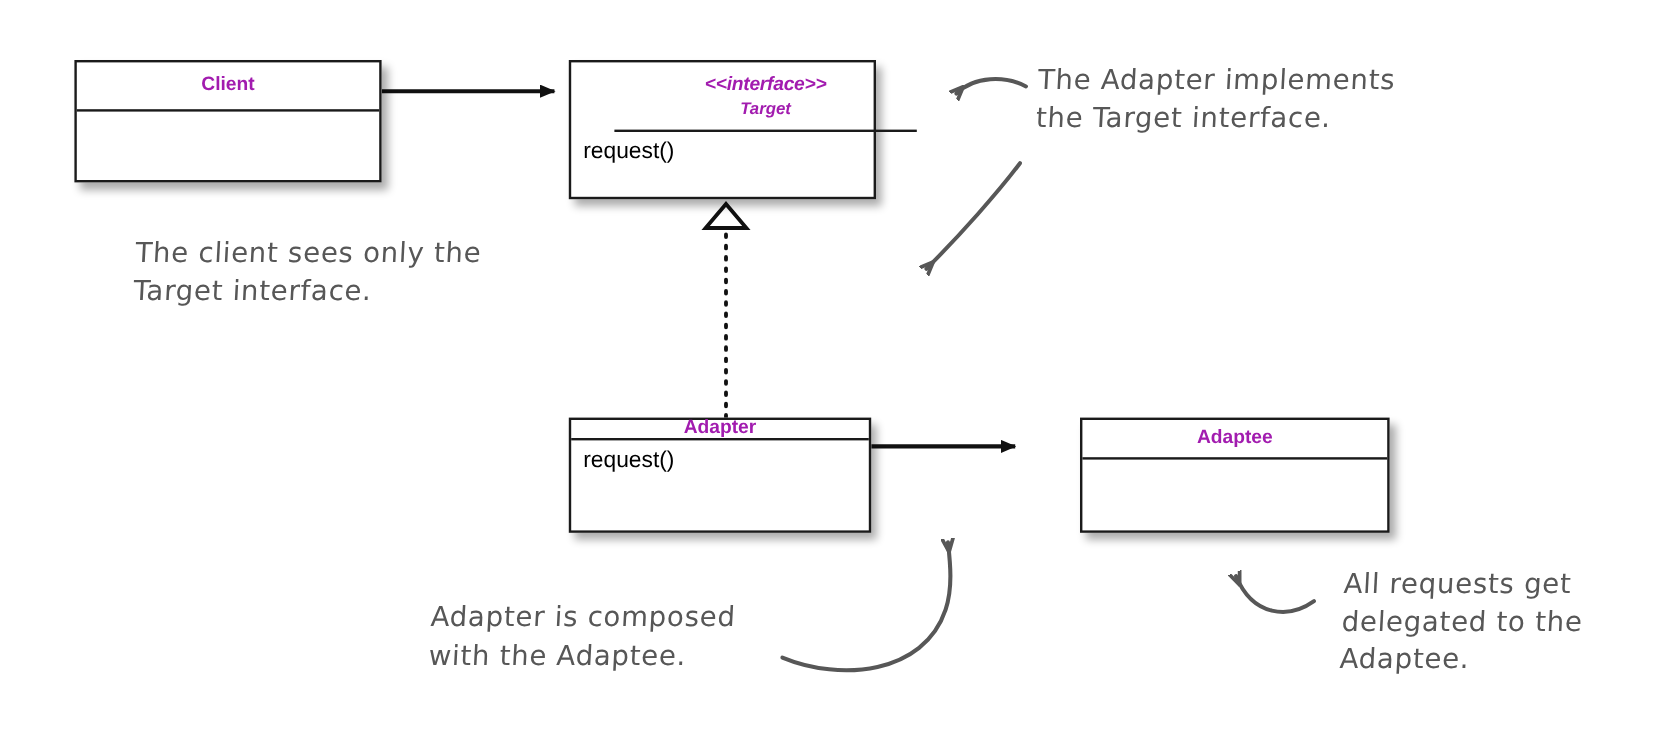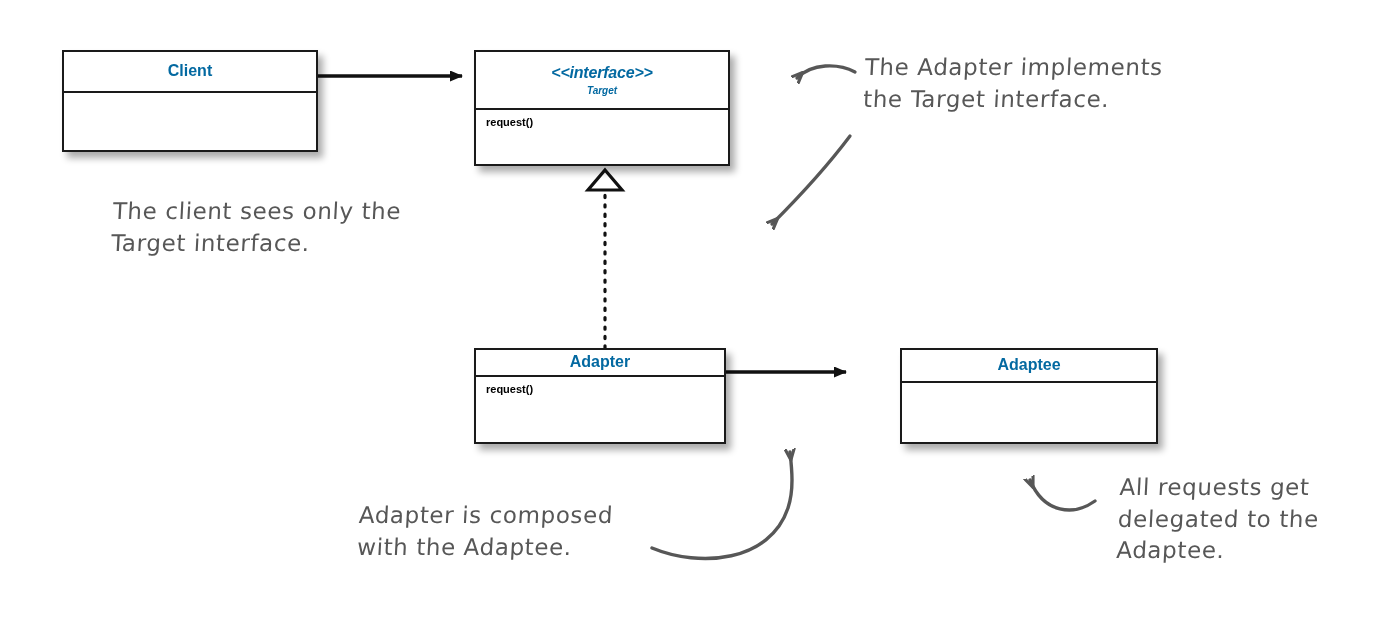--- a/index.html
+++ b/index.html
@@ -27,49 +27,49 @@
     background: #ffffff;
     border: 2px solid #1a1a1a;
     box-shadow: 5px 6px 7px rgba(0,0,0,0.33);
   }
   .uml-head {
     box-sizing: border-box;
     width: 100%;
     text-align: center;
     font-weight: bold;
     font-size: 16px;
-    color: #0369a1;
+    color: #a21caf;
     line-height: 1.30;
     padding: 5px 4px 5px 4px;
     border-bottom: 2px solid #1a1a1a;
     display: flex;
     flex-direction: column;
     justify-content: center;
     align-items: center;
   }
   .uml-head.two-line {
     padding: 4px 4px 4px 4px;
   }
   .stereotype {
     font-style: italic;
     font-weight: bold;
     font-size: 16px;
     letter-spacing: -0.2px;
   }
   .iface-name {
     font-style: italic;
     font-weight: bold;
-    font-size: 10px;
+    font-size: 14px;
   }
   .uml-body {
     box-sizing: border-box;
     width: 100%;
     text-align: left;
-    font-size: 11px;
-    font-weight: bold;
+    font-size: 19px;
+    font-weight: normal;
     color: #000000;
     padding: 6px 0 0 10px;
   }
   .uml-body.empty { padding: 0; }
 
   
   .hand {
     position: absolute;
     color: #575757;
     font-family: "DejaVu Sans", sans-serif;
@@ -137,31 +137,31 @@
   </svg>
 
   <div class="uml-box" style="left:62px; top:50px; width:256px; height:102px;">
     <div class="uml-head" style="height:41px;">
       <span>Client</span>
     </div>
     <div class="uml-body empty"></div>
   </div>
 
   <div class="uml-box" style="left:474px; top:50px; width:256px; height:116px;">
-    <div class="uml-head two-line" style="height:58px;">
+    <div class="uml-head two-line" style="height:58px;margin-left:36px;">
       <span class="stereotype">&lt;&lt;interface&gt;&gt;</span>
       <span class="iface-name">Target</span>
     </div>
     <div class="uml-body">
       <div>request()</div>
     </div>
   </div>
 
   <div class="uml-box" style="left:474px; top:348px; width:252px; height:96px;">
-    <div class="uml-head" style="height:27px;">
+    <div class="uml-head" style="height:17px;">
       <span>Adapter</span>
     </div>
     <div class="uml-body">
       <div>request()</div>
     </div>
   </div>
 
   <div class="uml-box" style="left:852px; top:348px; width:258px; height:96px;margin-left:48px;">
     <div class="uml-head" style="height:33px;">
       <span>Adaptee</span>

